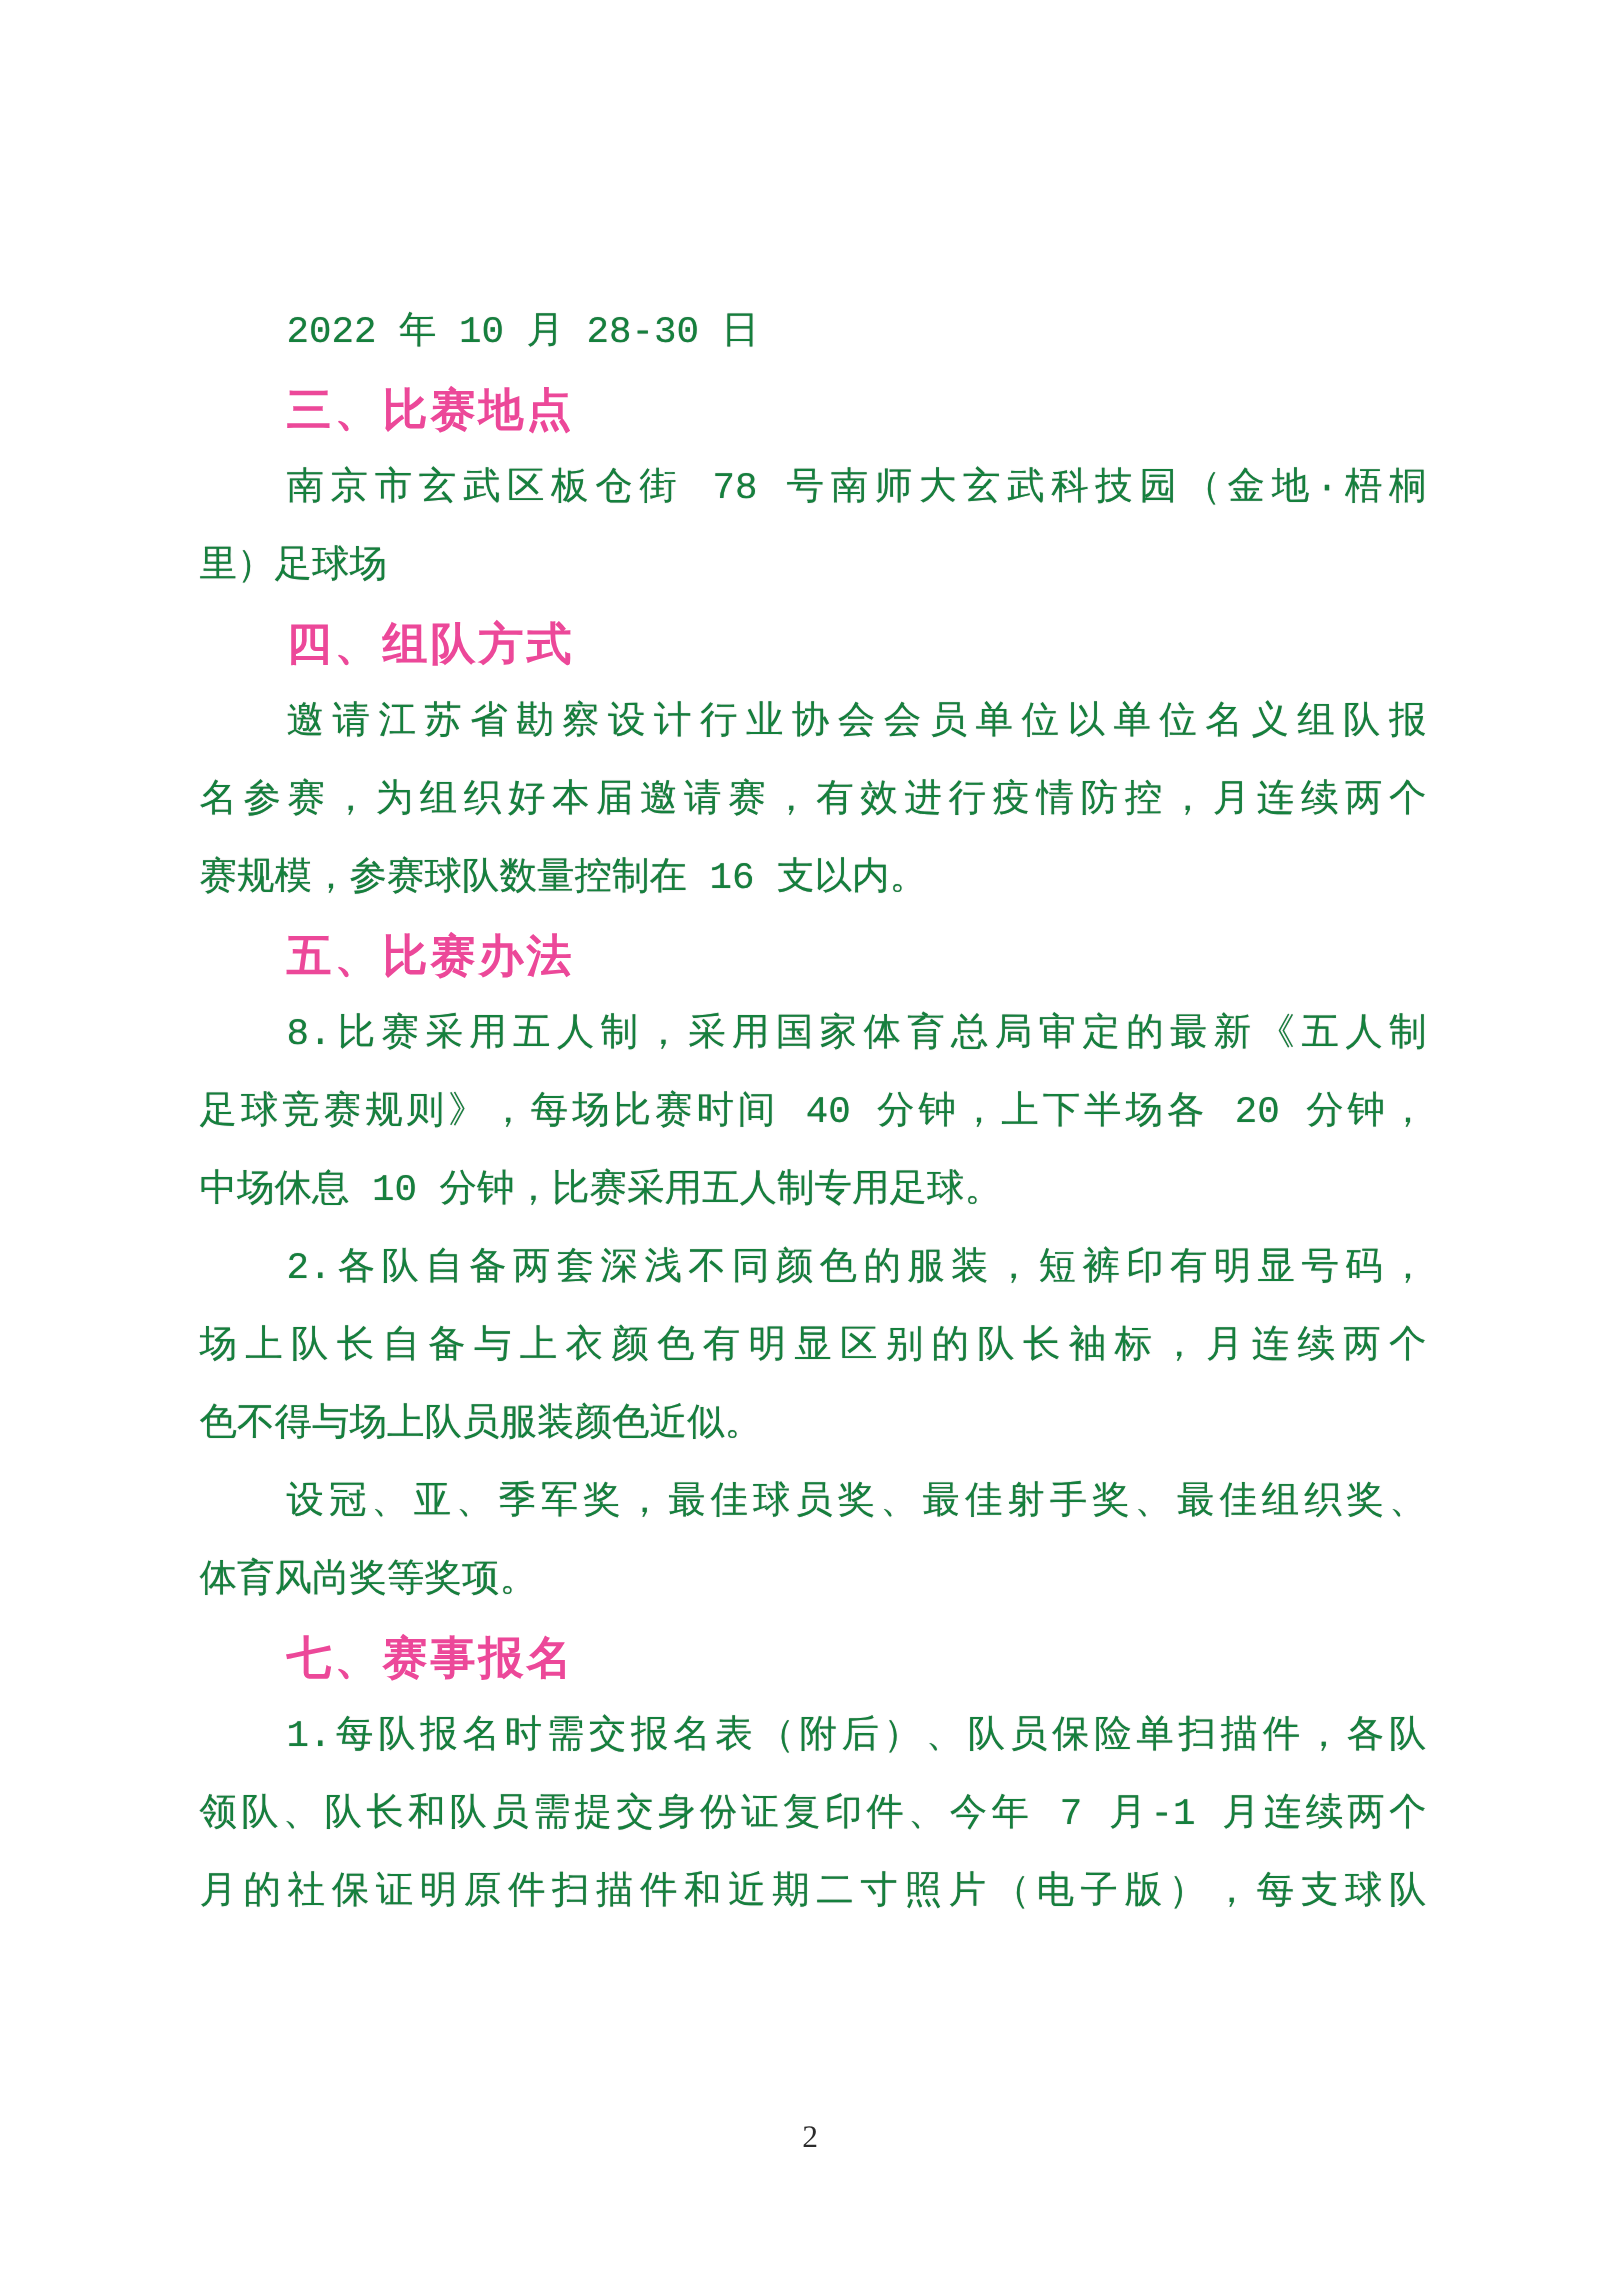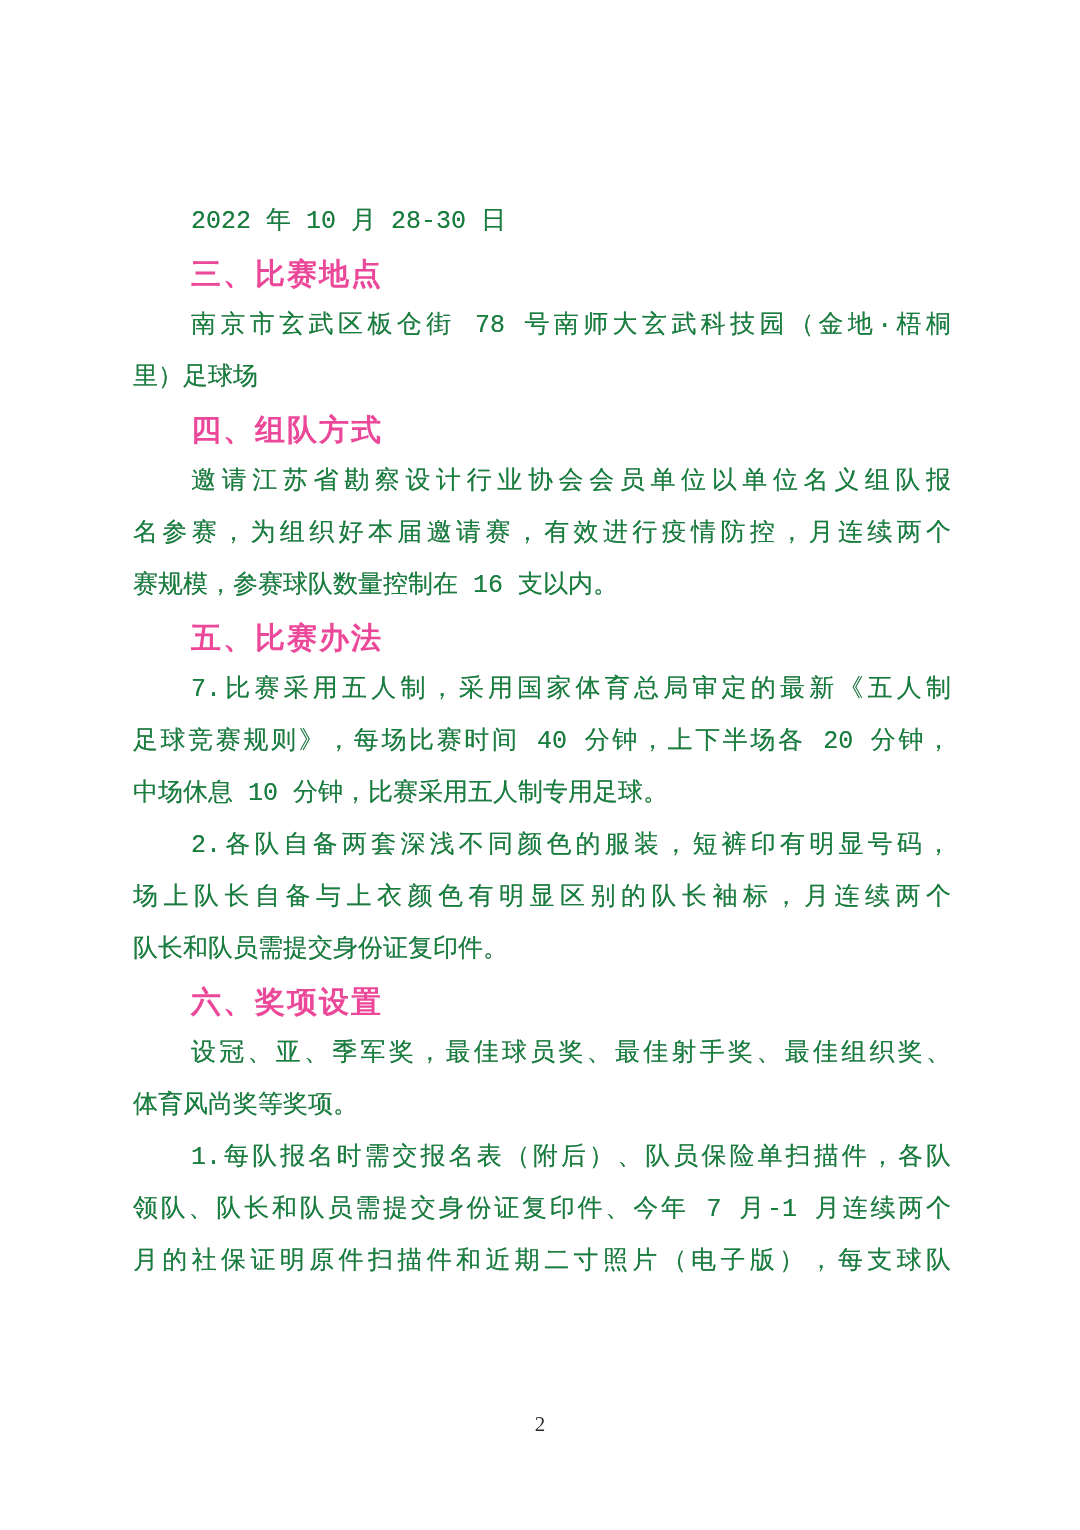--- a/index.html
+++ b/index.html
@@ -70,31 +70,31 @@
     <div class="line indent heading">三、比赛地点</div>
     <div class="line indent justify">南京市玄武区板仓街 78 号南师大玄武科技园（金地·梧桐</div>
     <div class="line">里）足球场</div>
 
     <div class="line indent heading">四、组队方式</div>
     <div class="line indent justify">邀请江苏省勘察设计行业协会会员单位以单位名义组队报</div>
     <div class="line justify">名参赛，为组织好本届邀请赛，有效进行疫情防控，月连续两个</div>
     <div class="line">赛规模，参赛球队数量控制在 16 支以内。</div>
 
     <div class="line indent heading">五、比赛办法</div>
-    <div class="line indent justify">7.比赛采用五人制，采用国家体育总局审定的最新《五人制</div>
+    <div class="line indent justify">8.比赛采用五人制，采用国家体育总局审定的最新《五人制</div>
     <div class="line justify">足球竞赛规则》，每场比赛时间 40 分钟，上下半场各 20 分钟，</div>
     <div class="line">中场休息 10 分钟，比赛采用五人制专用足球。</div>
     <div class="line indent justify">2.各队自备两套深浅不同颜色的服装，短裤印有明显号码，</div>
     <div class="line justify">场上队长自备与上衣颜色有明显区别的队长袖标，月连续两个</div>
-    <div class="line">队长和队员需提交身份证复印件。</div>
+    <div class="line">色不得与场上队员服装颜色近似。</div>
 
-    <div class="line indent heading">六、奖项设置</div>
     <div class="line indent justify">设冠、亚、季军奖，最佳球员奖、最佳射手奖、最佳组织奖、</div>
     <div class="line">体育风尚奖等奖项。</div>
 
+    <div class="line indent heading">七、赛事报名</div>
     <div class="line indent justify">1.每队报名时需交报名表（附后）、队员保险单扫描件，各队</div>
     <div class="line justify">领队、队长和队员需提交身份证复印件、今年 7 月-1 月连续两个</div>
     <div class="line justify">月的社保证明原件扫描件和近期二寸照片（电子版），每支球队</div>
 
   </div>
 
   <div class="footer">2</div>
 </div>
 
 </body></html>

